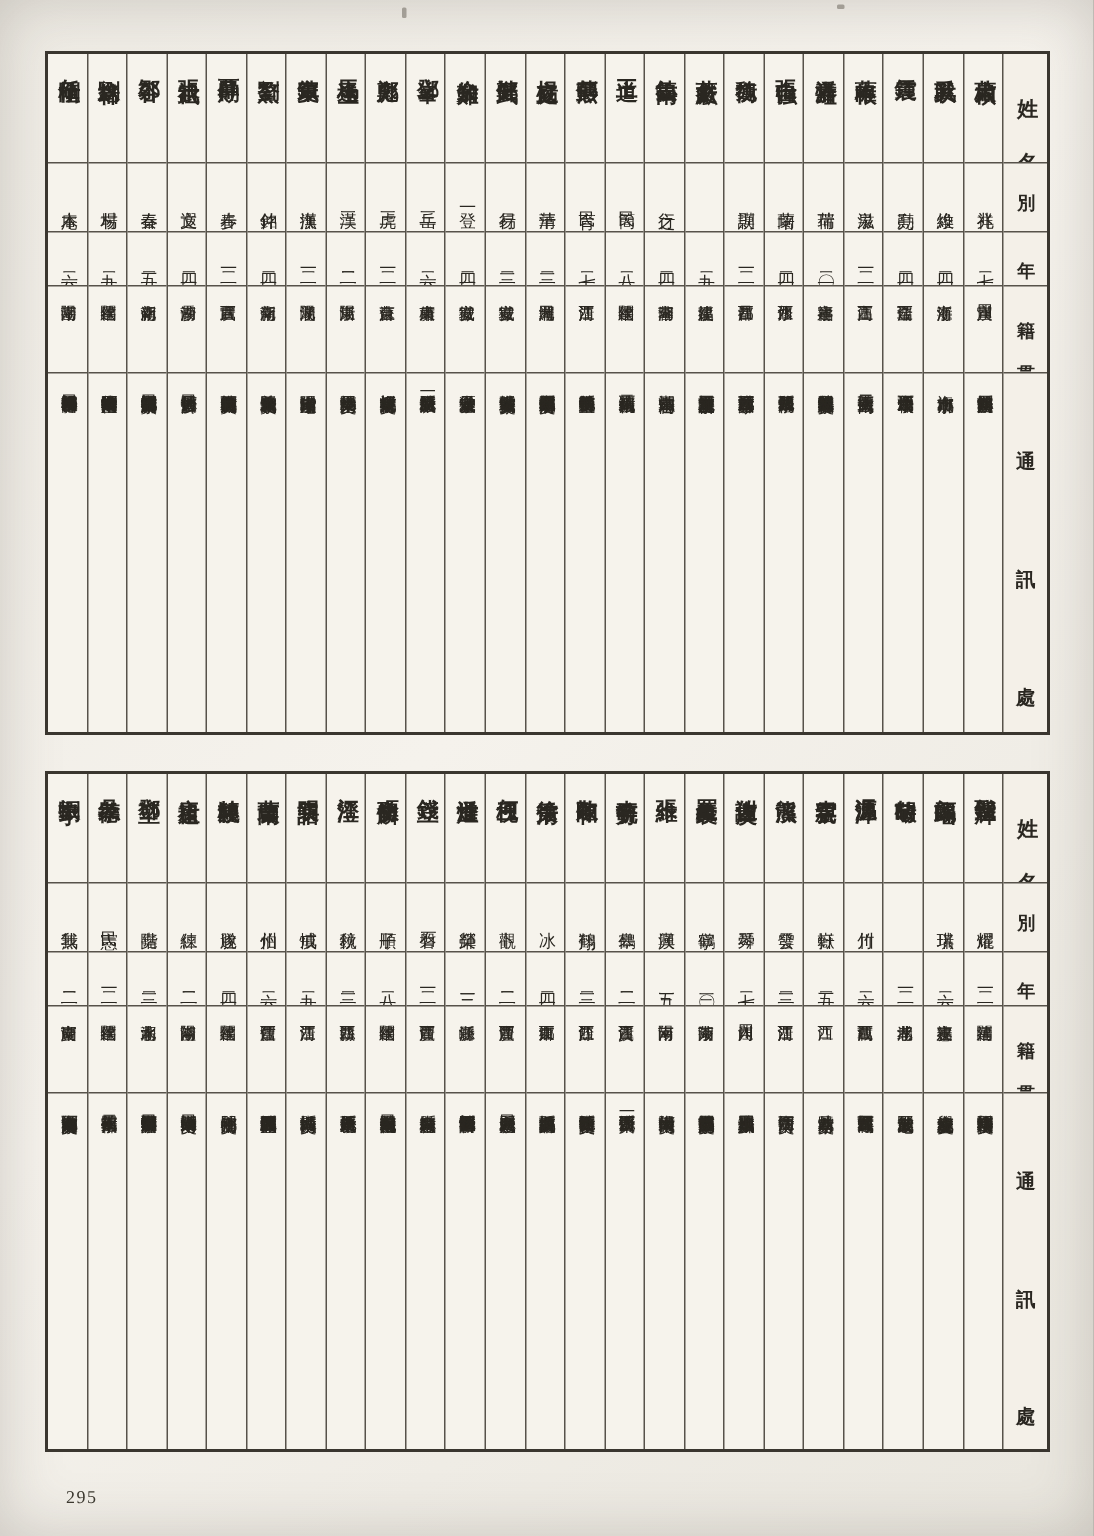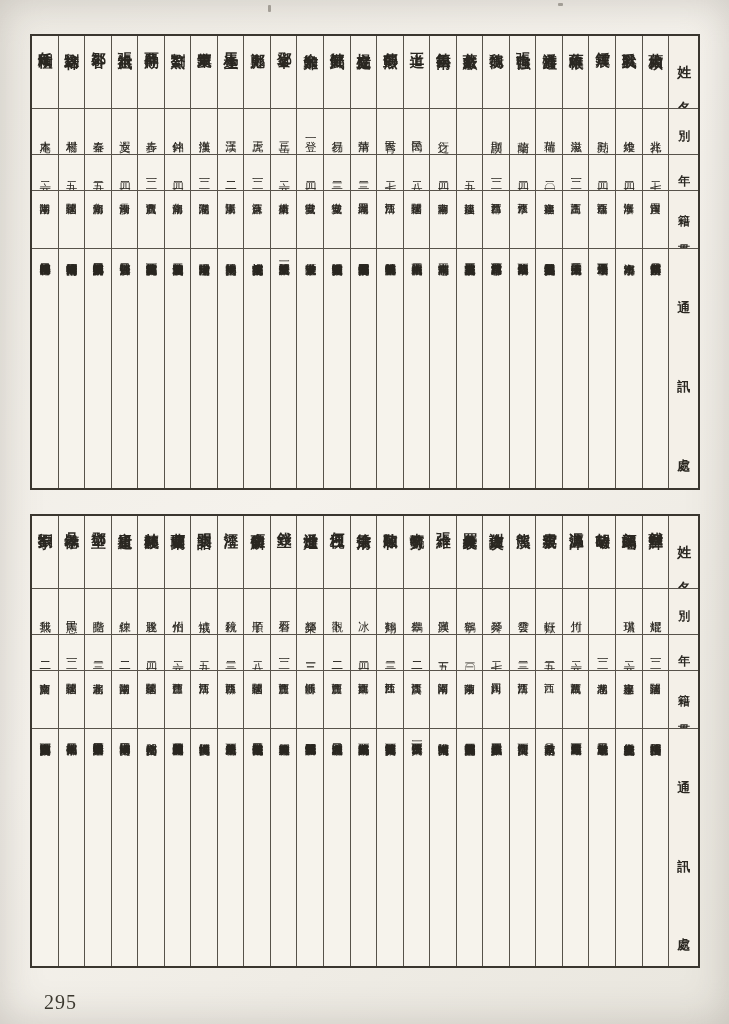--- a/index.html
+++ b/index.html
@@ -57,21 +57,21 @@
   .cell.hd span { display: block; }
   .c-name.hd   { font-size: 14px; }
   .c-alias.hd  { font-size: 12px; }
   .c-age.hd    { font-size: 12px; }
   .c-native.hd { font-size: 12px; }
   .c-addr.hd   { font-size: 13px; }
 
   .page-number {
     position: absolute;
     left: 44px; top: 991px;
-    font-size: 20px;
+    font-size: 12px;
     color: #3b382f;
     letter-spacing: 1px;
   }
 </style>
 </head>
 <body>
 
 <div class="page">
   <div class="speck s1"></div>
   <div class="speck s2"></div>

